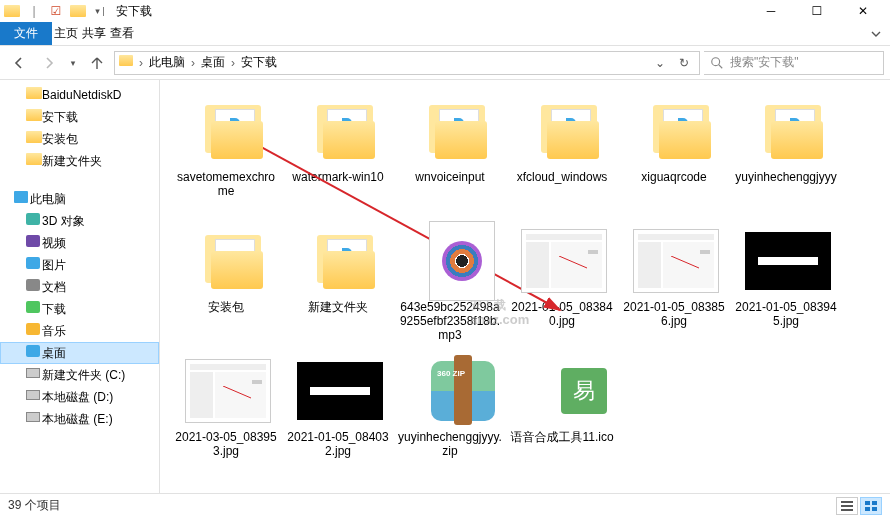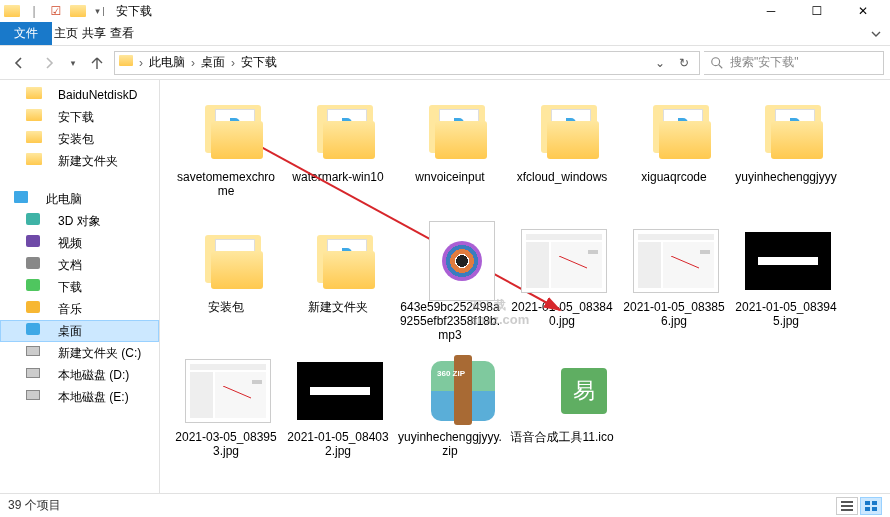--- a/index.html
+++ b/index.html
@@ -17,21 +17,21 @@
 .nav-bar { height: 34px; display: flex; align-items: center; padding: 4px 6px; gap: 4px; border-bottom: 1px solid #e1e1e1; }
 .nav-bar .nav-btn { width: 26px; height: 26px; display: flex; align-items: center; justify-content: center; color: #555; border-radius: 2px; }
 .nav-bar .nav-btn.disabled { color: #bbb; }
 .addr { flex: 1; height: 24px; border: 1px solid #ccc; display: flex; align-items: center; padding: 0 4px; }
 .addr .crumb { padding: 0 4px; display: flex; align-items: center; }
 .addr .sep-chev { color: #666; padding: 0 2px; }
 .addr .folder-ic { width: 16px; height: 16px; margin-right: 2px; }
 .search-box { width: 180px; height: 24px; border: 1px solid #ccc; border-left: none; display: flex; align-items: center; padding: 0 6px; color: #888; gap: 6px; }
 .body { flex: 1; display: flex; overflow: hidden; }
 .tree { width: 160px; border-right: 1px solid #e1e1e1; overflow: hidden; padding-top: 4px; }
-.tree .node { display: flex; align-items: center; padding: 2px 4px 2px 26px; height: 22px; gap: 16px; white-space: nowrap; overflow: hidden; }
+.tree .node { display: flex; align-items: center; padding: 2px 4px 2px 26px; height: 22px; gap: 0; white-space: nowrap; overflow: hidden; }
 .tree .node.root { padding-left: 14px; }
 .tree .node.selected { background: #cce8ff; border: 1px solid #99d1ff; padding-left: 25px; }
 .tree .ic { width: 16px; height: 16px; flex-shrink: 0; }
 .content { flex: 1; overflow: auto; padding: 10px 0 0 10px; position: relative; }
 .content .arrow-overlay { position: absolute; left: 60px; top: 40px; pointer-events: none; }
 .grid { display: flex; flex-wrap: wrap; align-content: flex-start; }
 .item { width: 112px; height: 130px; display: flex; flex-direction: column; align-items: center; padding: 4px; text-align: center; gap: 2px; }
 .item .thumb { width: 90px; height: 74px; display: flex; align-items: center; justify-content: flex-end; position: relative; }
 .item .label { font-size: 12px; line-height: 14px; word-break: break-all; max-height: 42px; overflow: hidden; }
 .status-bar { height: 24px; border-top: 1px solid #e1e1e1; display: flex; align-items: center; padding: 0 8px; color: #333; }
@@ -165,20 +165,24 @@
       </div>
       <div class="node">
         <span class="ic"><span style="width:14px;height:12px;background:#3fb3a6;display:inline-block;border-radius:2px"></span></span>
         <span>3D 对象</span>
       </div>
       <div class="node">
         <span class="ic"><span style="width:14px;height:12px;background:#6f4aa8;display:inline-block;border-radius:2px"></span></span>
         <span>视频</span>
       </div>
       <div class="node">
+        <span class="ic"><span style="width:14px;height:12px;background:#3ea8e6;display:inline-block;border-radius:2px"></span></span>
+        <span>图片</span>
+      </div>
+      <div class="node">
         <span class="ic"><span style="width:14px;height:12px;background:#888;display:inline-block;border-radius:2px"></span></span>
         <span>文档</span>
       </div>
       <div class="node">
         <span class="ic"><span style="width:14px;height:12px;background:#4fc65f;display:inline-block;border-radius:2px"></span></span>
         <span>下载</span>
       </div>
       <div class="node">
         <span class="ic"><span style="width:14px;height:12px;background:#f7b733;display:inline-block;border-radius:2px"></span></span>
         <span>音乐</span>

